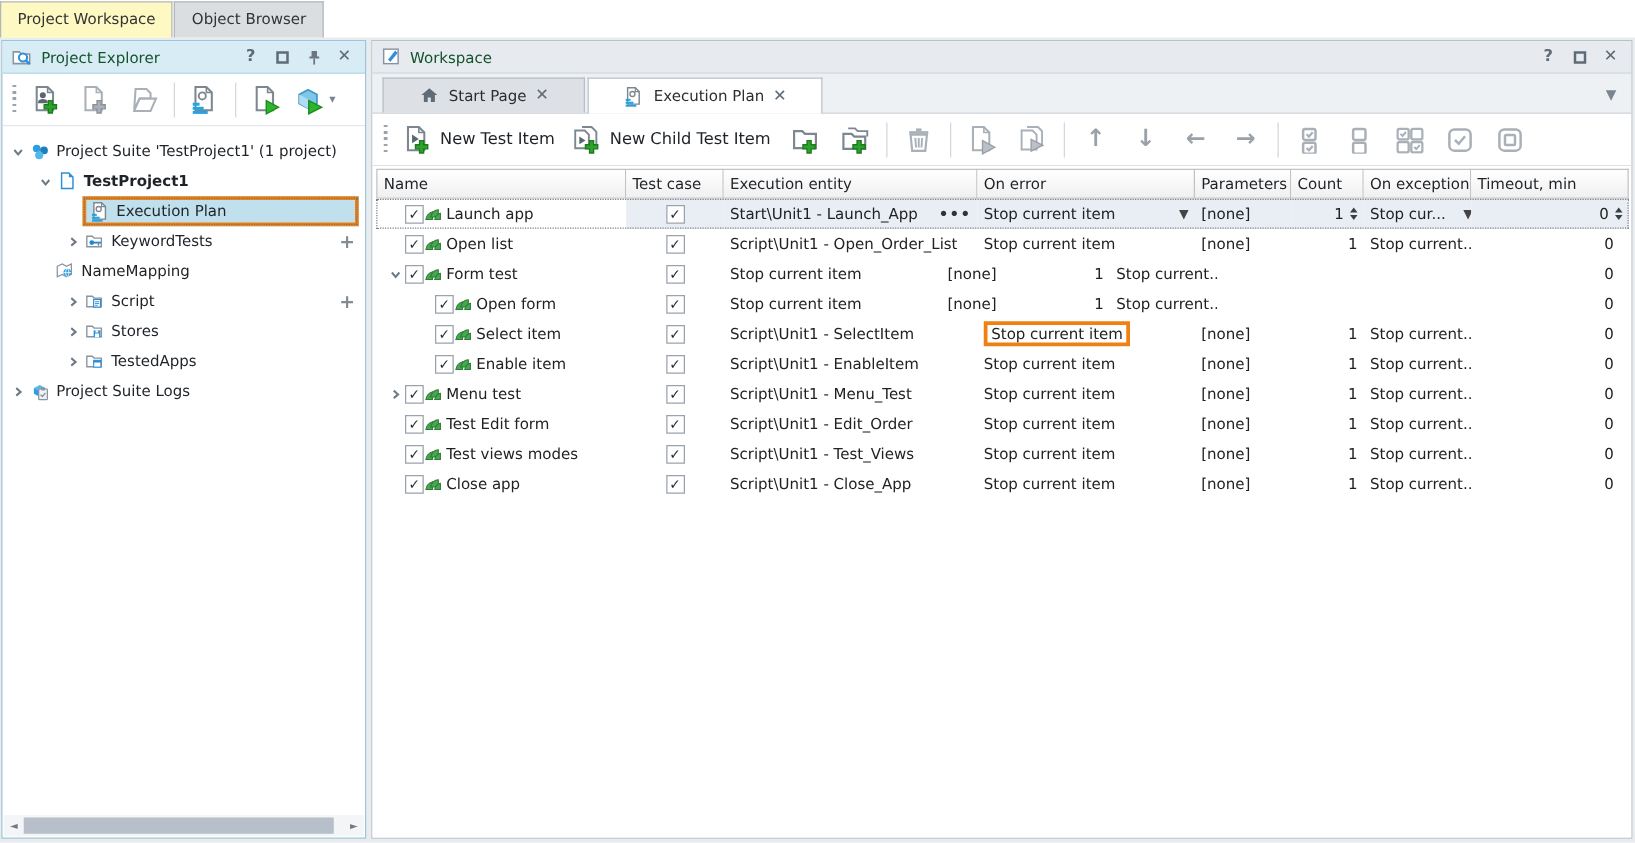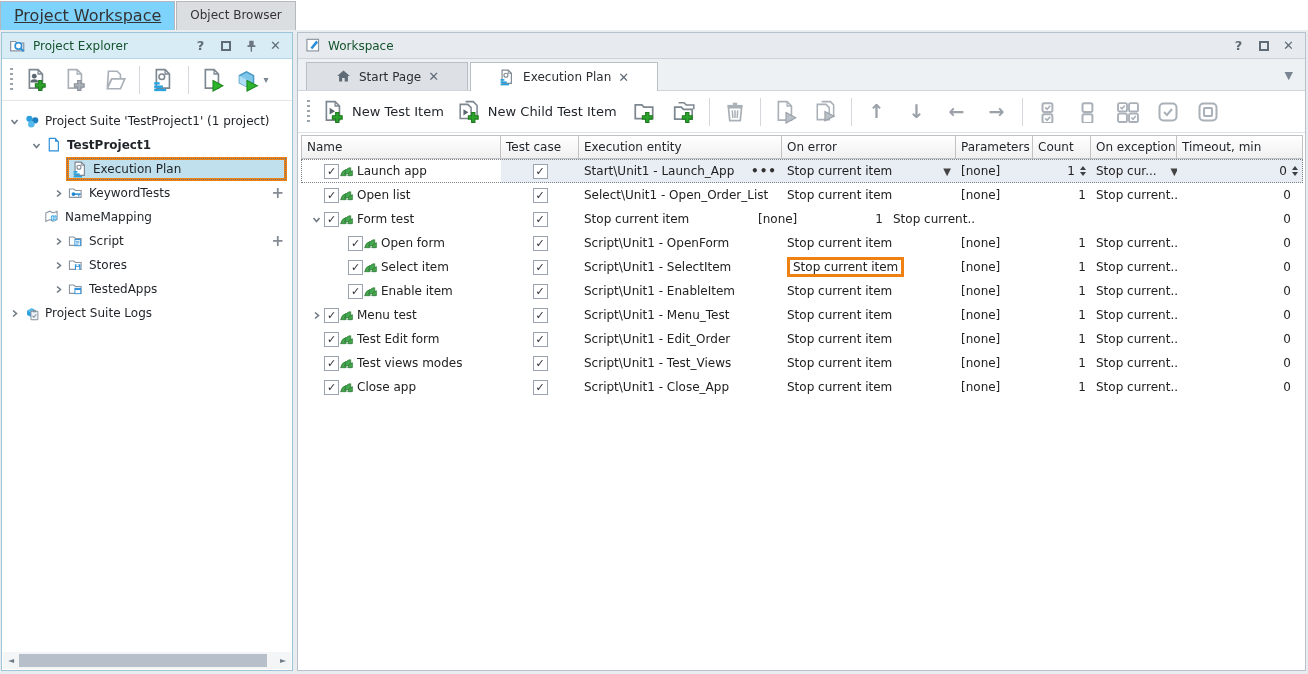--- a/index.html
+++ b/index.html
@@ -3,21 +3,21 @@
 <meta charset="utf-8">
 <style>
   * { box-sizing:border-box; margin:0; padding:0; }
   html,body { width:1308px; height:674px; }
   body { font-family:"DejaVu Sans","Liberation Sans",sans-serif; font-size:12px; color:#222; background:#e9ecef; overflow:hidden; }
   .app { position:relative; width:1308px; height:674px; background:#e9ecef; }
 
   
   .top-bar { position:absolute; left:0; top:0; right:0; height:30px; background:#fff; display:flex; align-items:flex-end; }
   .top-tab { height:29px; line-height:27px; padding:0 13px; background:#dbdee1; border:1px solid #b4b8bc; border-bottom:none; color:#333; margin-right:1px; }
-  .top-tab.active { background:#7dd3fc; font-size:16px; z-index:2;text-decoration:underline; }
+  .top-tab.active { background:#fef9c3; font-size:12px; z-index:2; }
 
   
   .panel { position:absolute; background:#fff; display:flex; flex-direction:column; }
   .explorer { left:1px; top:32px; width:292px; bottom:3px; border:1px solid #9ec4d8; }
   .workspace { left:297px; top:32px; right:2px; bottom:3px; border:1px solid #b7c2cc; }
 
   .ph { height:26px; display:flex; align-items:center; gap:6px; padding:0 7px; flex:none; }
   .explorer .ph { background:#d8ecf6; border-bottom:1px solid #b5d7e7; }
   .workspace .ph { background:#e7ebef; border-bottom:1px solid #ccd3d9; }
   .ph .title { flex:1; color:#14532d; }
@@ -583,21 +583,21 @@
                   <path d="M6.5 11.5 Q8.5 4.5 14 4.5 L14 11.5 Z" fill="#44a94f" stroke="#2f7a38" stroke-width="1"></path>
                   <path d="M10.5 14 Q11.5 9 16 8 L16 14 Z" fill="#44a94f" stroke="#2f7a38" stroke-width="1"></path>
                 </svg>
               </span>
               <span class="nlabel">Open list</span>
             </div>
             <div class="gc" style="width:78px;justify-content:center">
               <span class="cb">✓</span>
             </div>
             <div class="gc" style="width:203px">
-              <span>Select\Unit1 - Open_Order_List</span>
+              <span>Script\Unit1 - Open_Order_List</span>
             </div>
             <div class="gc" style="width:174px">
               <span>Stop current item</span>
             </div>
             <div class="gc" style="width:77px">
               <span>[none]</span>
             </div>
             <div class="gc right" style="width:58px">
               <span>1</span>
             </div>
@@ -653,23 +653,20 @@
                   <path d="M2 14 Q3 8 8.5 6.5 L8.5 14 Z" fill="#44a94f" stroke="#2f7a38" stroke-width="1"></path>
                   <path d="M6.5 11.5 Q8.5 4.5 14 4.5 L14 11.5 Z" fill="#44a94f" stroke="#2f7a38" stroke-width="1"></path>
                   <path d="M10.5 14 Q11.5 9 16 8 L16 14 Z" fill="#44a94f" stroke="#2f7a38" stroke-width="1"></path>
                 </svg>
               </span>
               <span class="nlabel">Open form</span>
             </div>
             <div class="gc" style="width:78px;justify-content:center">
               <span class="cb">✓</span>
             </div>
-            <div class="gc" style="width:203px">
-              <span>Script\Unit1 - OpenForm</span>
-            </div>
             <div class="gc" style="width:174px">
               <span>Stop current item</span>
             </div>
             <div class="gc" style="width:77px">
               <span>[none]</span>
             </div>
             <div class="gc right" style="width:58px">
               <span>1</span>
             </div>
             <div class="gc" style="width:86px">

